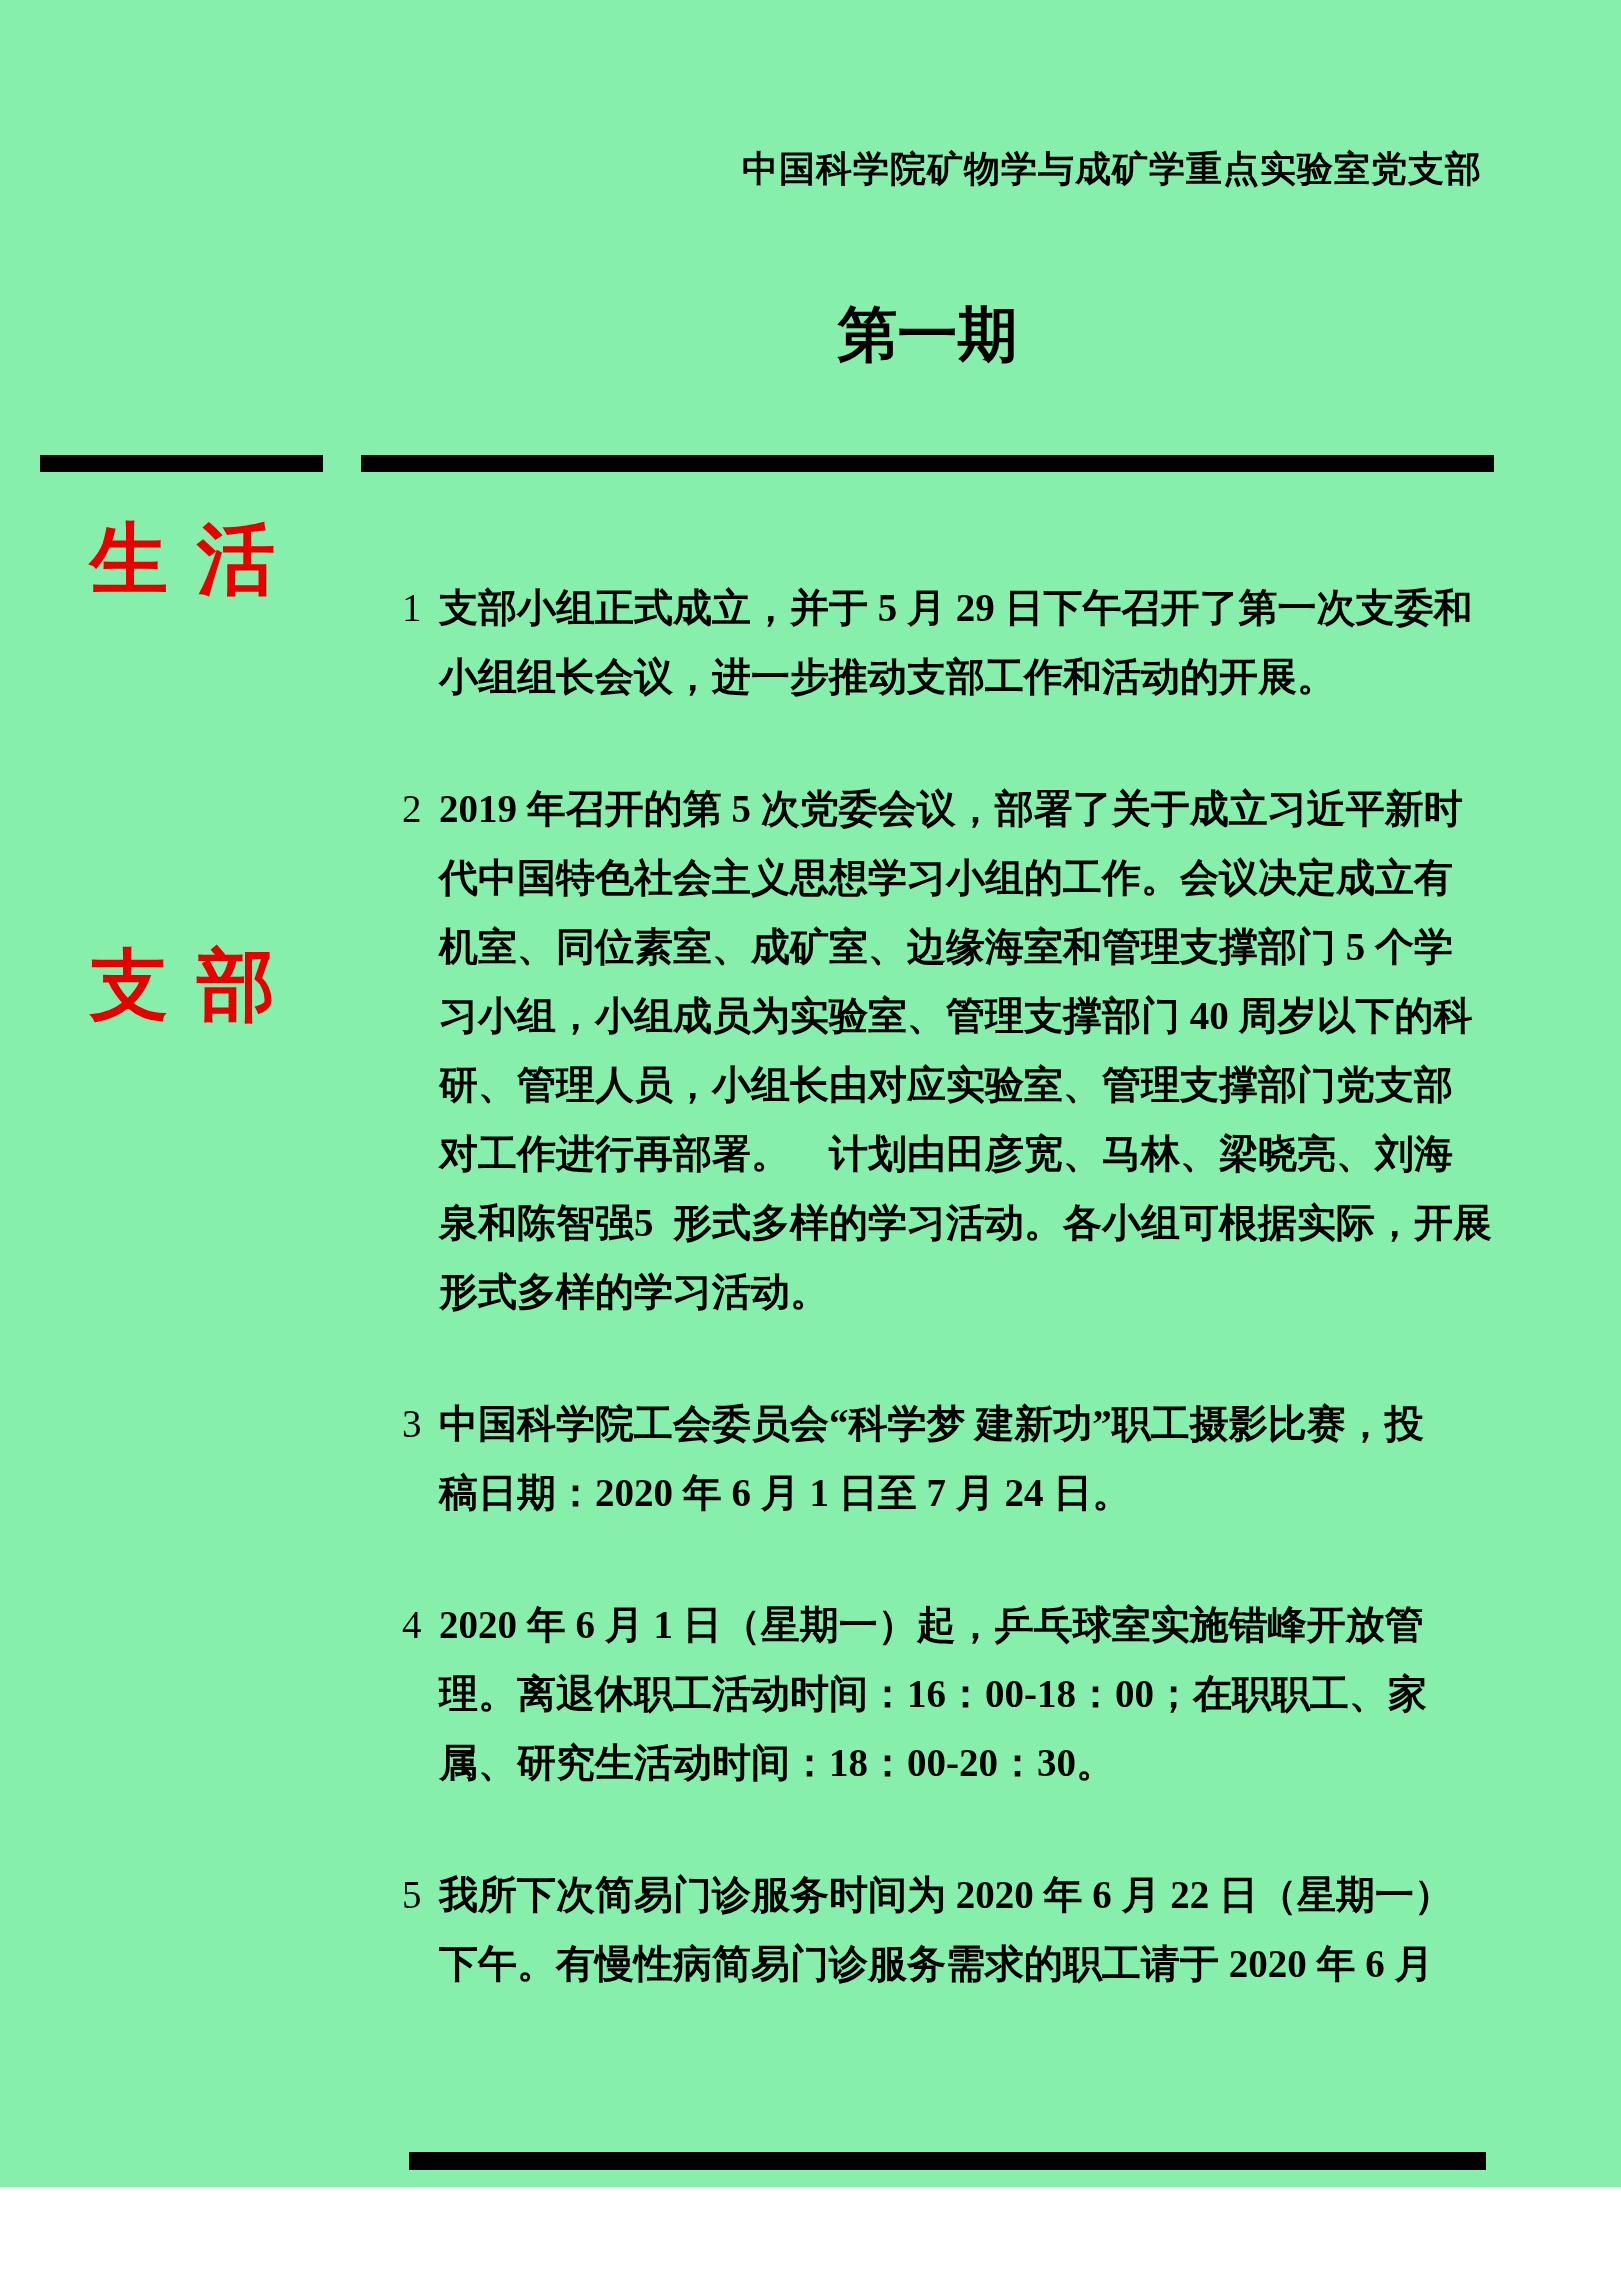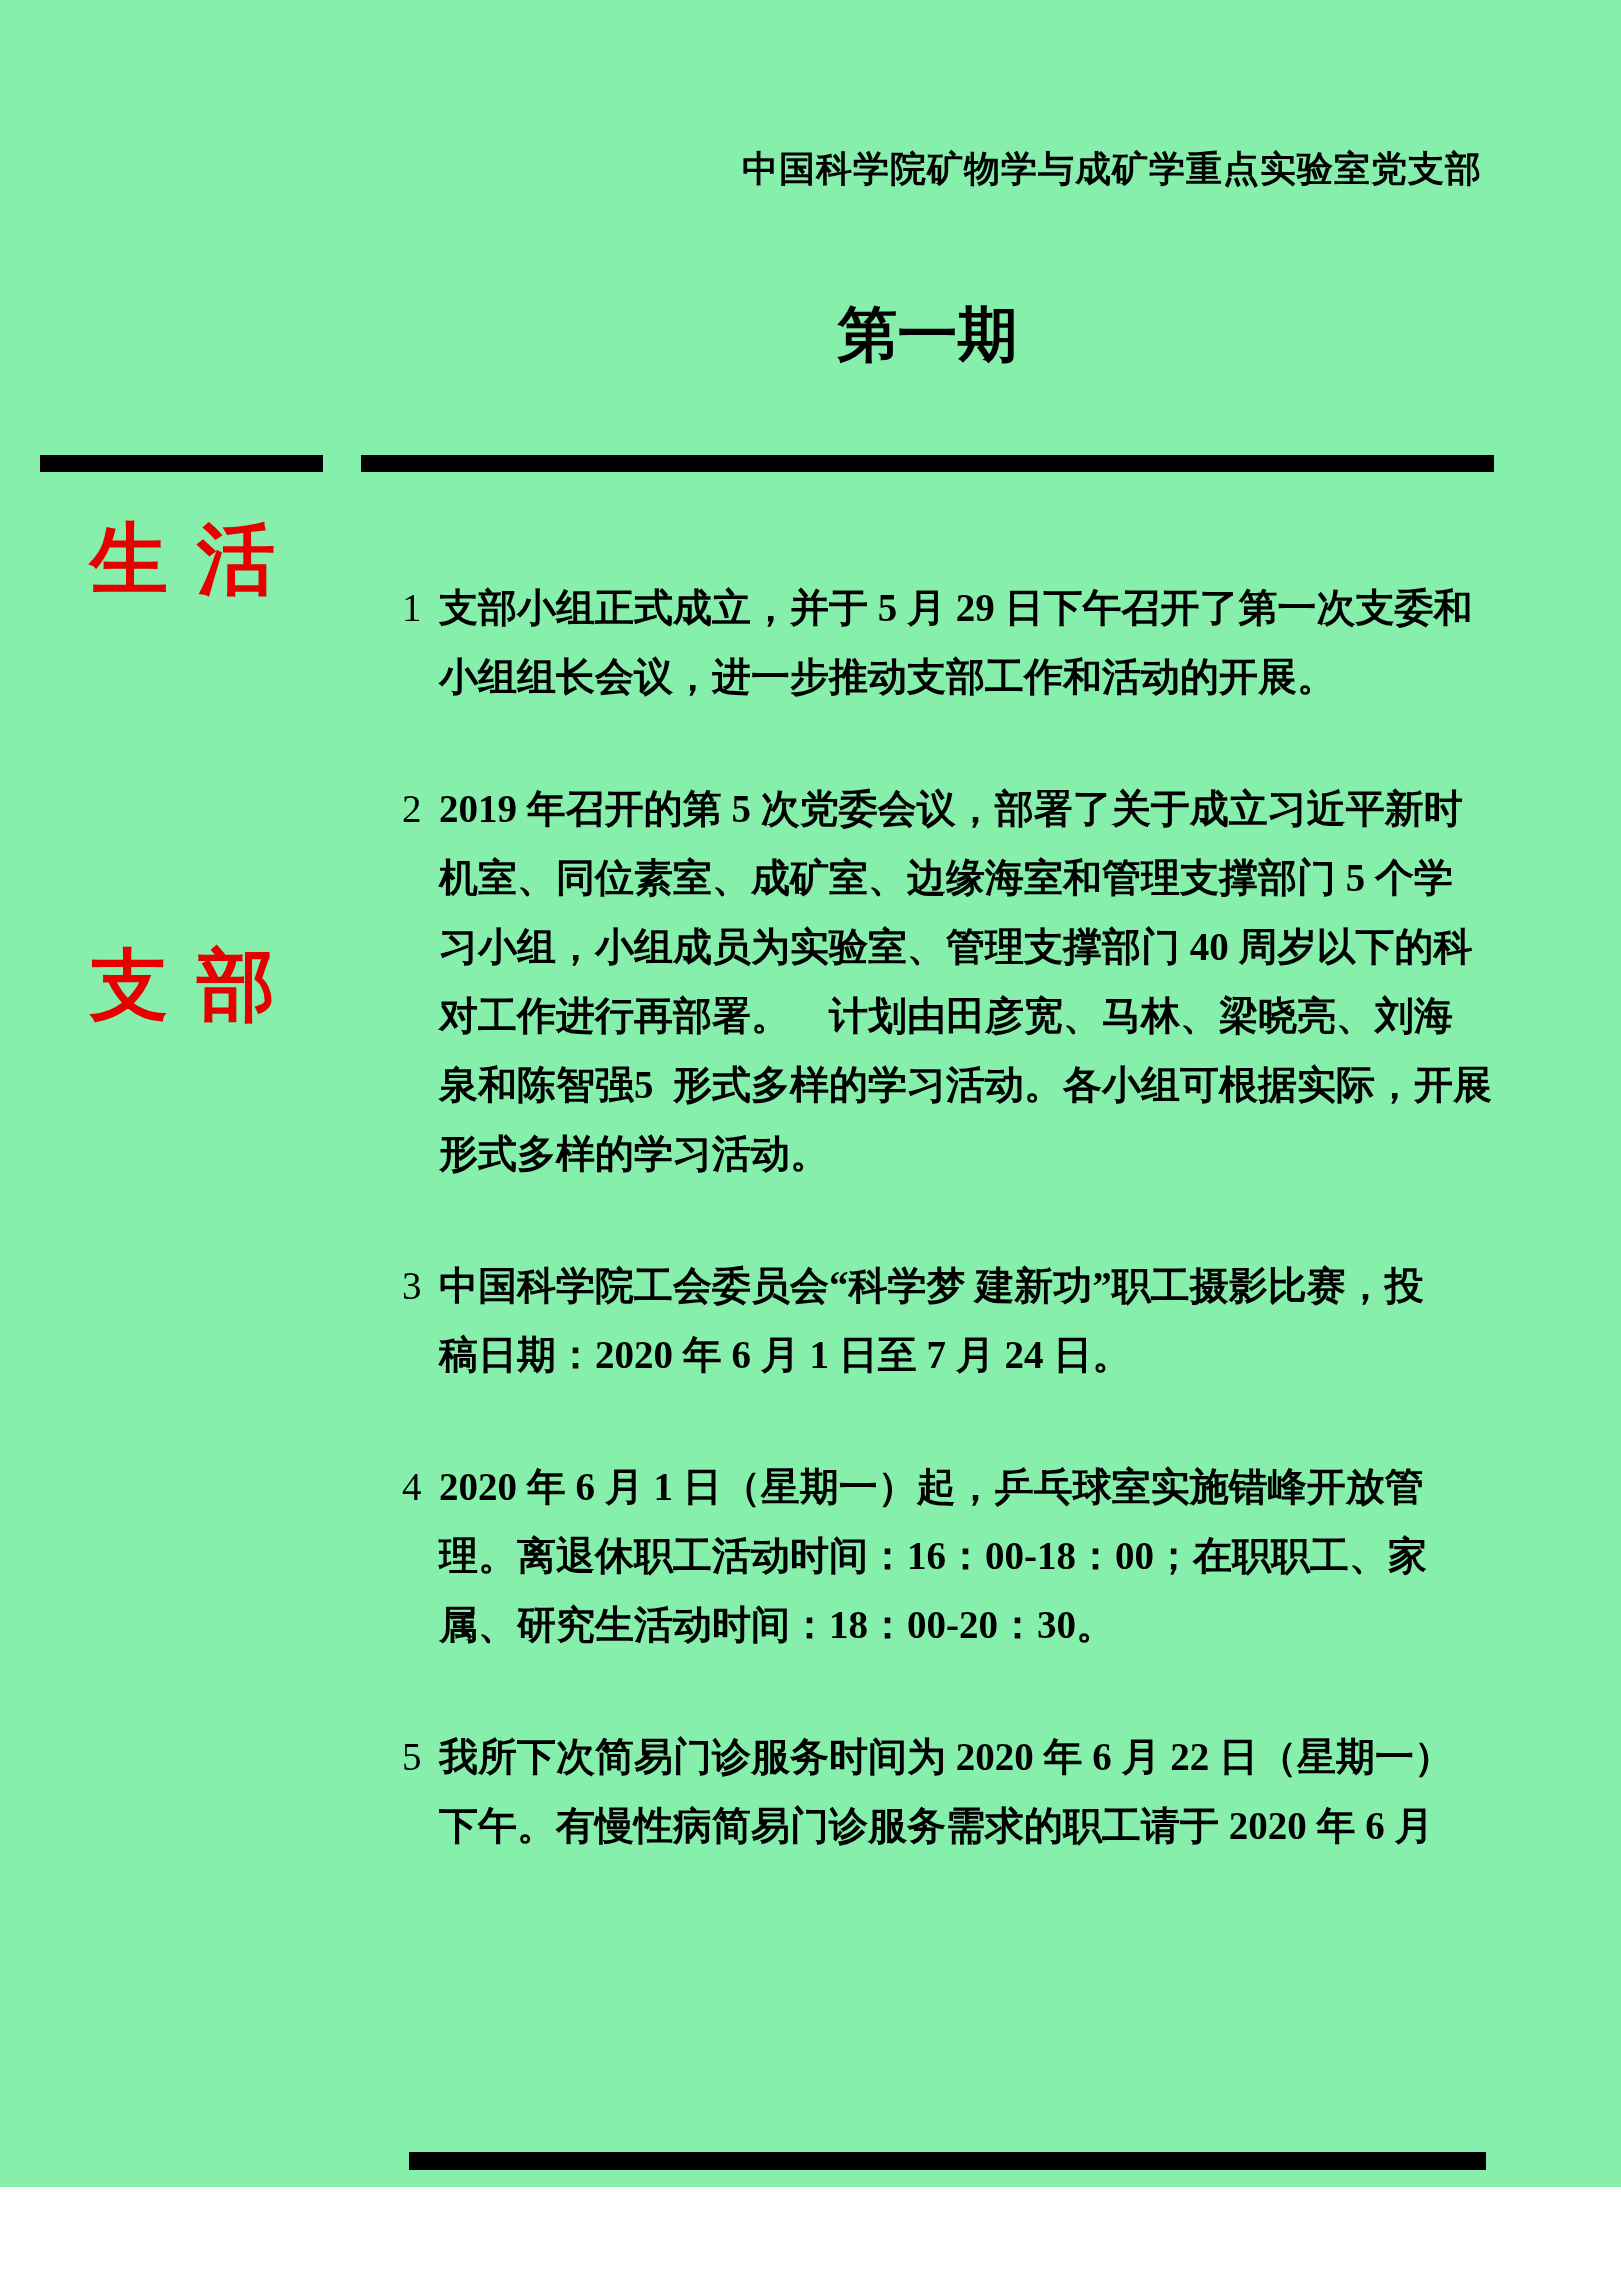--- a/index.html
+++ b/index.html
@@ -120,22 +120,24 @@
       <div class="item-lines">
         <div class="line">支部小组正式成立，并于 5 月 29 日下午召开了第一次支委和</div>
         <div class="line">小组组长会议，进一步推动支部工作和活动的开展。</div>
       </div>
     </div>
 
     <div class="item">
       <div class="item-num">2</div>
       <div class="item-lines">
         <div class="line">2019 年召开的第 5 次党委会议，部署了关于成立习近平新时</div>
+        <div class="line">代中国特色社会主义思想学习小组的工作。会议决定成立有</div>
         <div class="line">机室、同位素室、成矿室、边缘海室和管理支撑部门 5 个学</div>
         <div class="line">习小组，小组成员为实验室、管理支撑部门 40 周岁以下的科</div>
+        <div class="line">研、管理人员，小组长由对应实验室、管理支撑部门党支部</div>
         <div class="line">对工作进行再部署。    计划由田彦宽、马林、梁晓亮、刘海</div>
         <div class="line">泉和陈智强5  形式多样的学习活动。各小组可根据实际，开展</div>
         <div class="line">形式多样的学习活动。</div>
       </div>
     </div>
 
     <div class="item">
       <div class="item-num">3</div>
       <div class="item-lines">
         <div class="line">中国科学院工会委员会“科学梦 建新功”职工摄影比赛，投</div>

